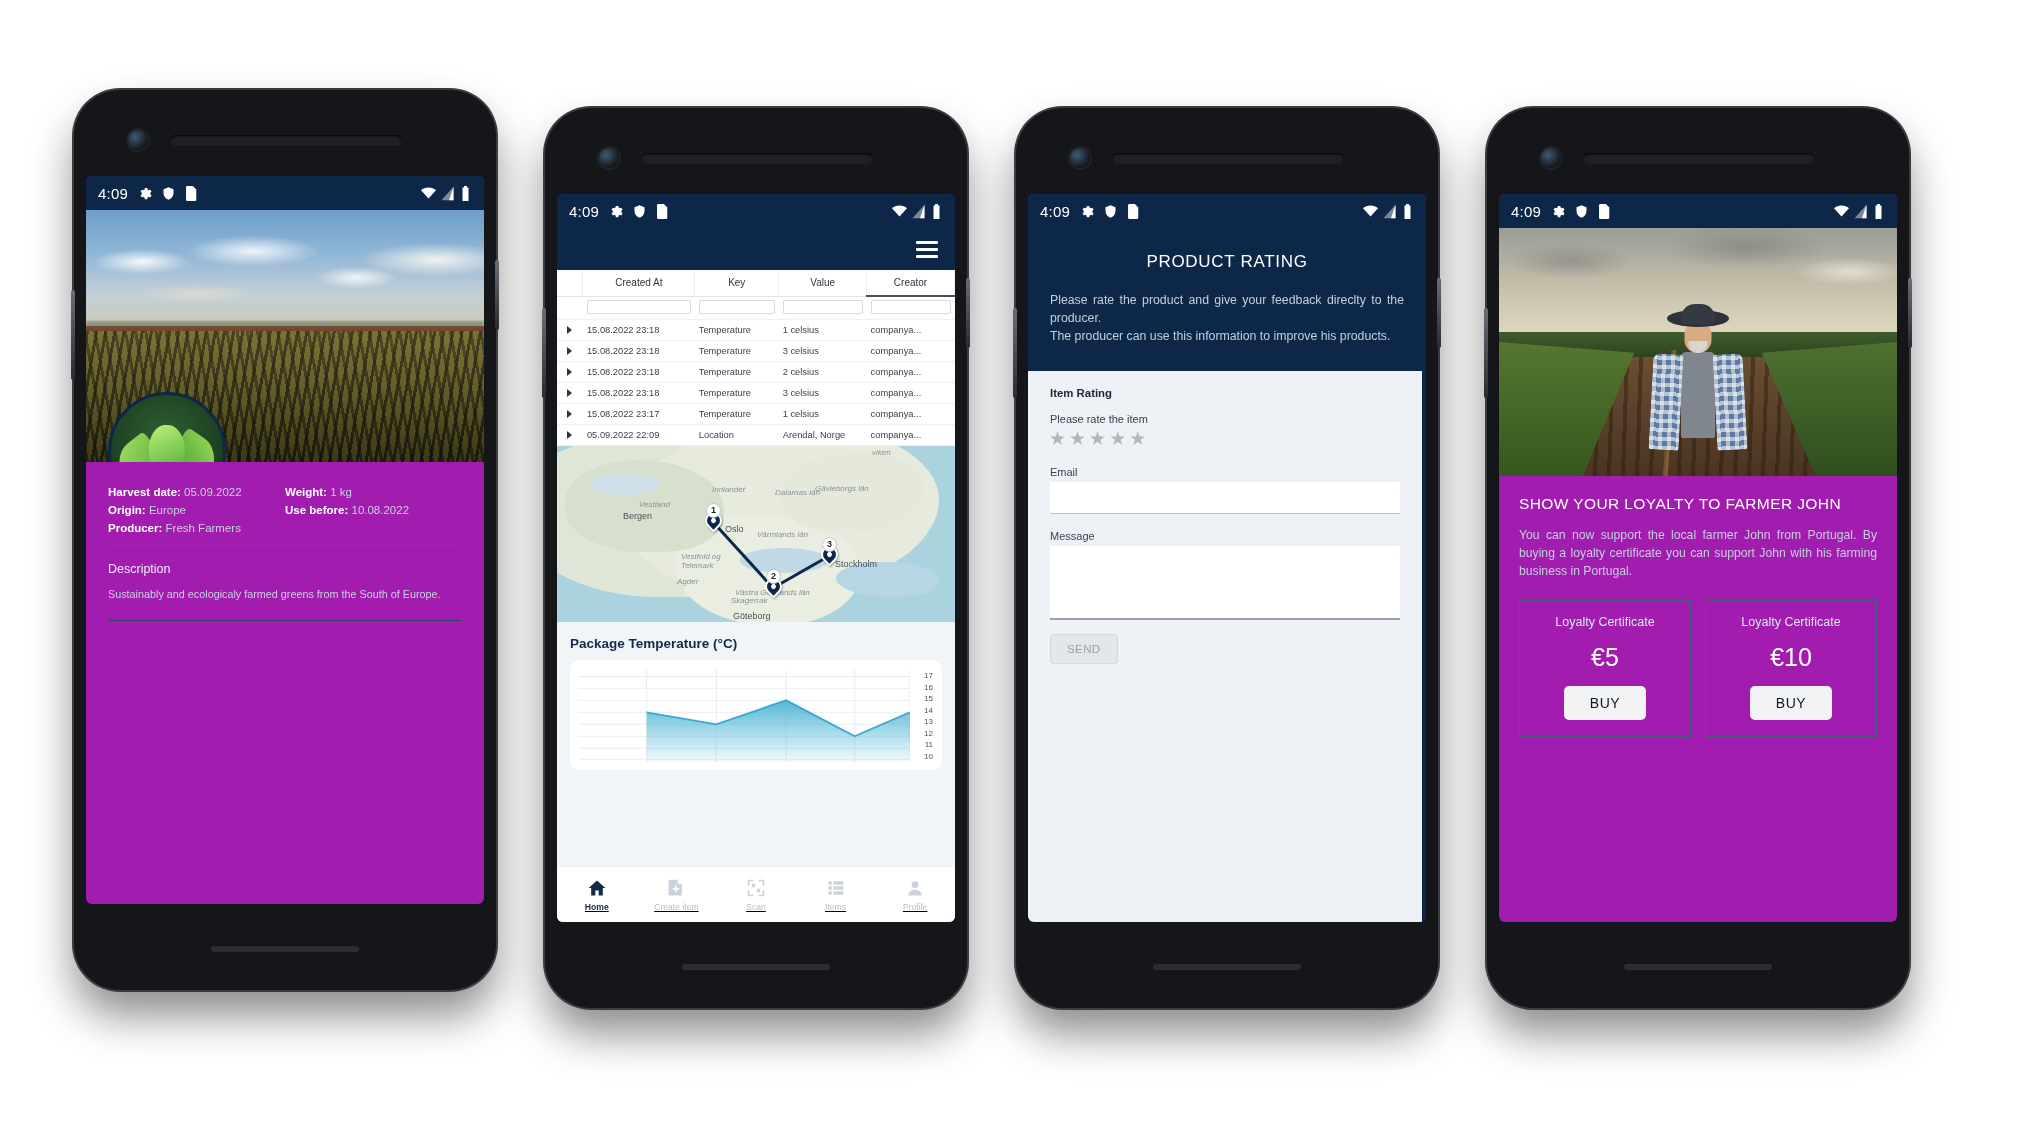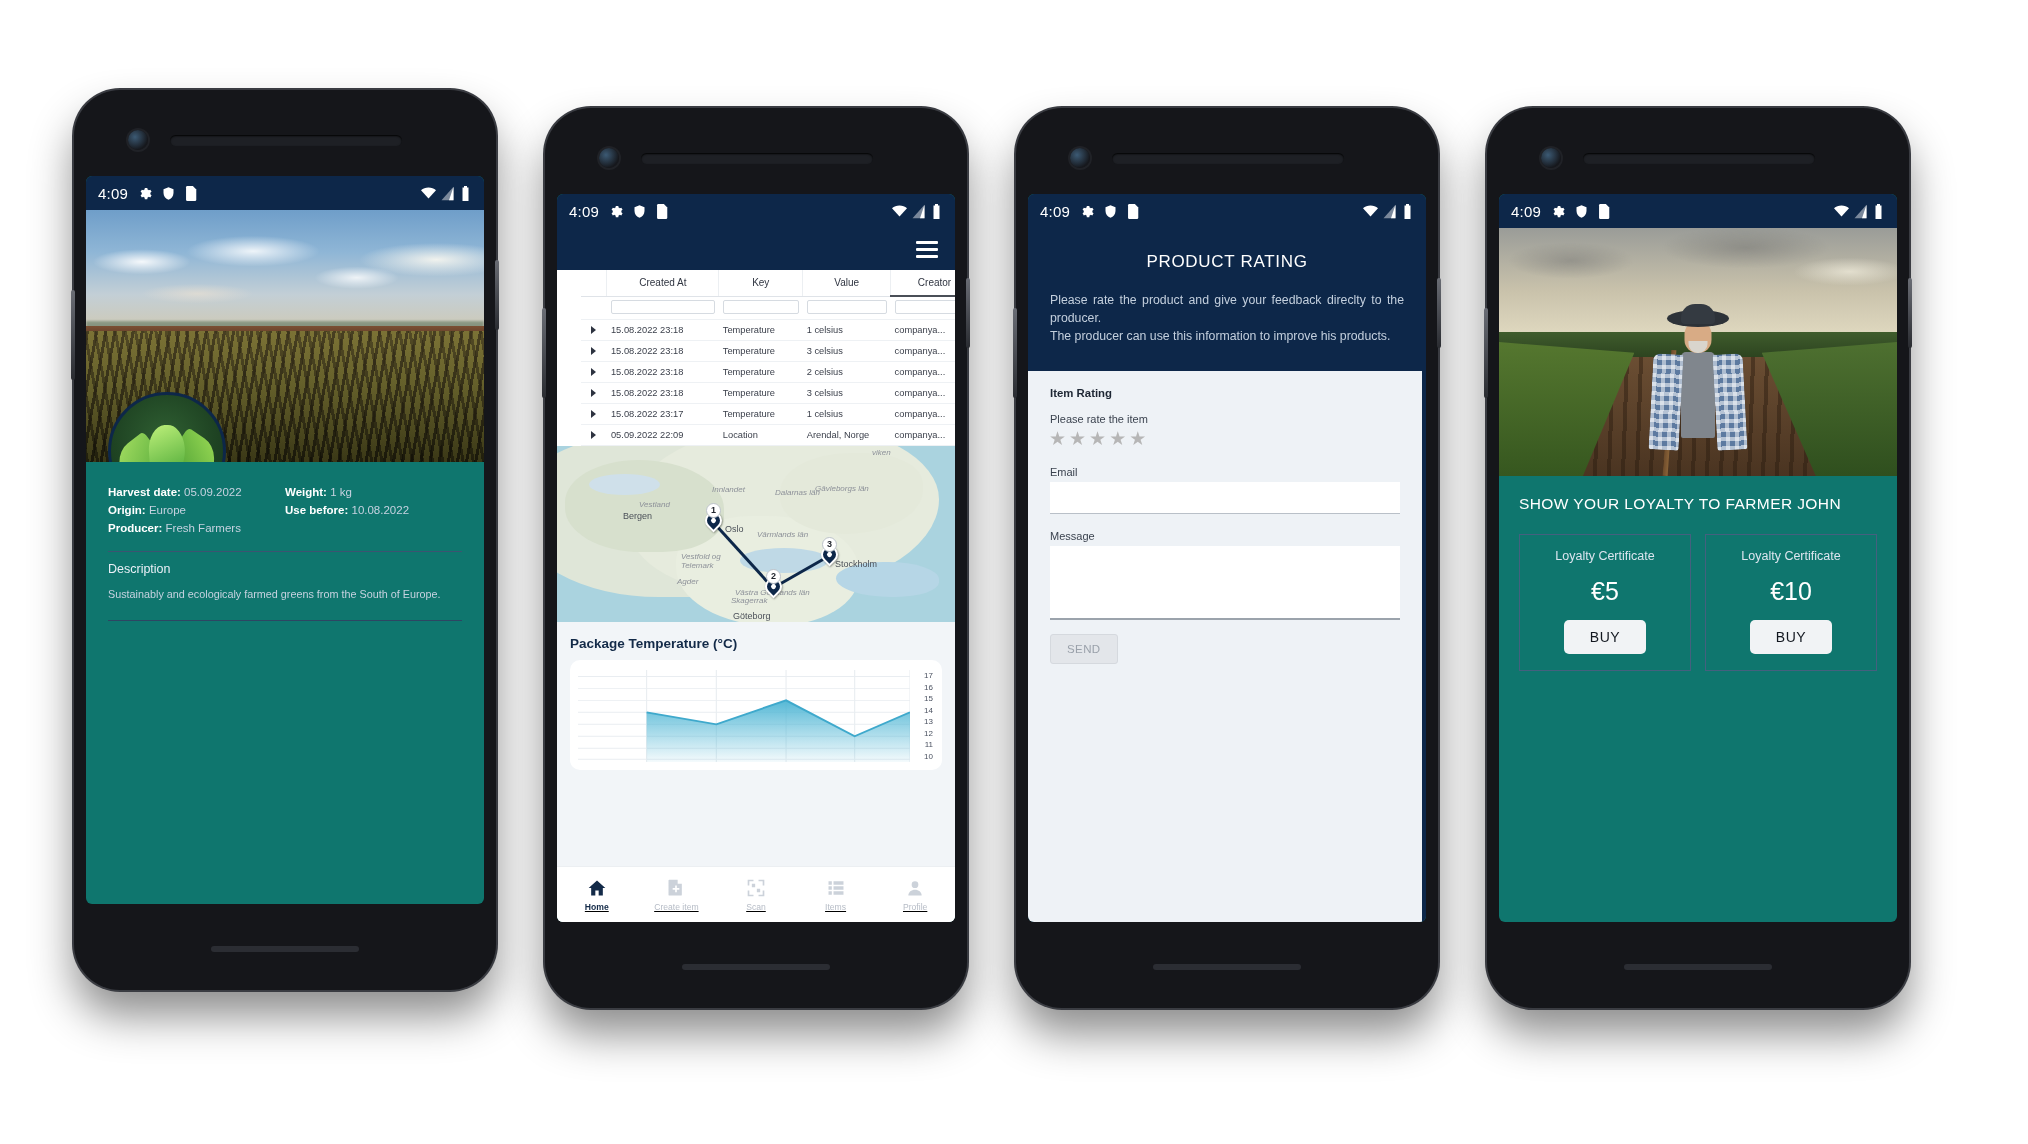--- a/index.html
+++ b/index.html
@@ -32,21 +32,21 @@
   .cam { position:absolute; left:54px; top:40px; width:20px; height:20px; border-radius:50%;
          background:radial-gradient(circle at 35% 35%, #3c5a74 0%, #16181d 70%);
          box-shadow:0 0 0 2px #202227; }
   .speaker { position:absolute; left:96px; top:45px; width:232px; height:11px; border-radius:6px;
              background:#1e2025; box-shadow:inset 0 1px 2px #000; }
   .home-bar { position:absolute; left:50%; transform:translateX(-50%); bottom:38px;
               width:148px; height:6px; border-radius:4px; background:#2b2d33; }
 
   .screen {
     position:absolute; left:12px; top:86px; width:398px; height:728px;
-    border-radius:6px; overflow:hidden; background:#0f766e;
+    border-radius:6px; overflow:hidden; background:#a21caf;
     display:flex; flex-direction:column;
   }
 
   
   .statusbar {
     height:34px; background:#0d2749; color:#fff; display:flex; align-items:center;
     padding:0 12px; font-size:15px; flex:0 0 auto; gap:9px;
   }
   .statusbar .clock { font-size:15px; letter-spacing:.2px; }
   .sb-left { display:flex; align-items:center; gap:9px; }
@@ -107,21 +107,21 @@
   .hr2 { height:1px; background:#2e4563; margin:6px 22px 0 22px; }
 
   
   .p2 .screen-inner { background:#f2f5f8; flex:1; display:flex; flex-direction:column; min-height:0; }
   .p2 .topbar { background:#0d2749; height:42px; display:flex; align-items:center;
                 justify-content:flex-end; padding-right:17px; flex:0 0 auto; }
   .burger { width:22px; }
   .burger span { display:block; height:3px; background:#fff; margin:4px 0; border-radius:1px; }
 
   .tbl { background:#fff; flex:0 0 auto; }
-  .tbl table { width:100%; border-collapse:collapse; font-size:9.3px; color:#3a3f4a;margin-left:24px; }
+  .tbl table { width:100%; border-collapse:collapse; font-size:9.3px; color:#3a3f4a; }
   .tbl th { font-weight:normal; font-size:10px; color:#2f3440; padding:7px 2px;
             border-bottom:1px solid #dfe3e8; border-right:1px solid #eceff2; text-align:center; }
   .tbl th.active { border-bottom:2px solid #4a4f57; }
   .tbl td { padding:5px 4px; border-bottom:1px solid #eef1f4; white-space:nowrap;
             overflow:hidden; text-overflow:ellipsis; }
   .tbl tr.filter td { padding:3px 4px 5px 4px; }
   .fbox { height:14px; border:1px solid #d6dbe1; border-radius:2px; background:#fff; }
   .caret { width:0;height:0;border-left:5px solid #2d3340;border-top:4px solid transparent;
            border-bottom:4px solid transparent; margin-left:6px; }
   col.c0 { width:26px; } col.c1 { width:112px; } col.c2 { width:84px; }
@@ -680,20 +680,21 @@
           <div class="f-shirt rgt"></div>
           <div class="f-head"></div>
           <div class="f-beard"></div>
           <div class="f-hat"></div>
           <div class="f-hat2"></div>
         </div>
       </div>
 
       <div class="copy">
         <h3>SHOW YOUR LOYALTY TO FARMER JOHN</h3>
+        <div class="ptext">You can now support the local farmer John from Portugal. By buying a loyalty certificate you can support John with his farming business in Portugal.</div>
       </div>
 
       <div class="cards">
         <div class="cert">
           <div class="cn">Loyalty Certificate</div>
           <div class="pr">€5</div>
           <button class="buy">BUY</button>
         </div>
         <div class="cert">
           <div class="cn">Loyalty Certificate</div>

